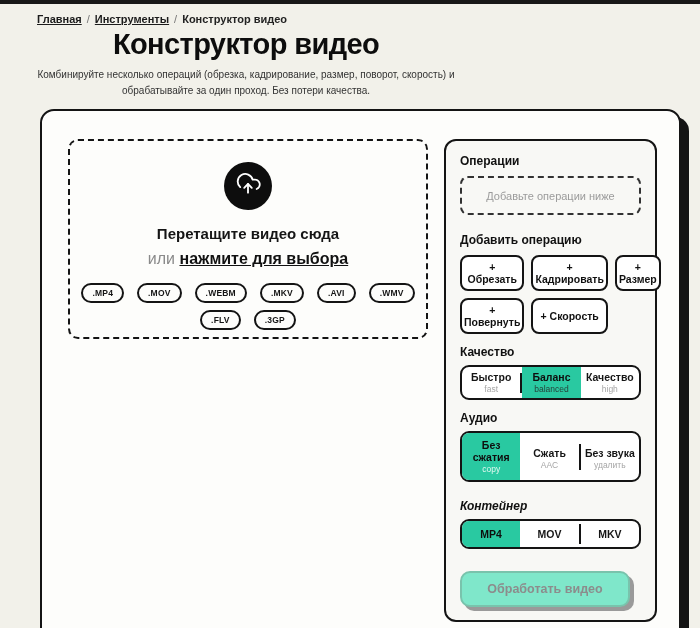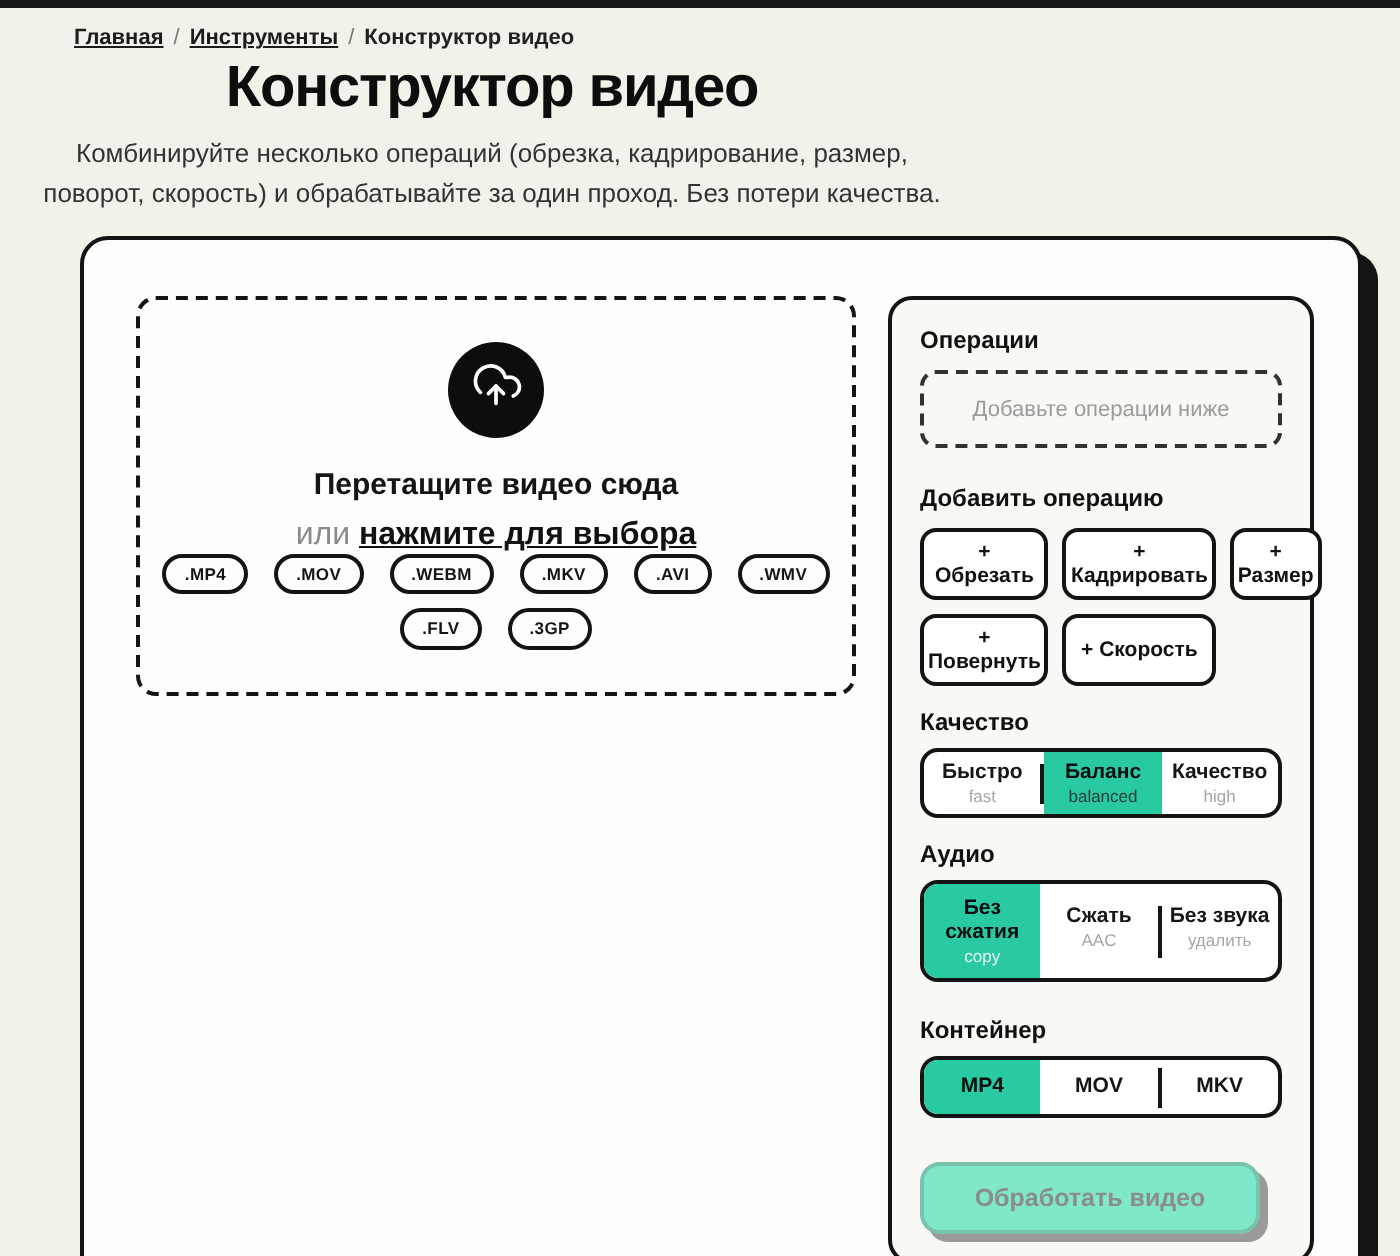--- a/index.html
+++ b/index.html
@@ -11,21 +11,21 @@
   }
   .topbar { height:4px; background:#181818; width:100%; }
 
   
   .breadcrumb { margin:9px 0 0 37px; font-size:11px; color:#444; }
   .breadcrumb a { color:#1c1c1c; font-weight:700; text-decoration:underline; cursor:pointer; }
   .breadcrumb .sep { color:#777; margin:0 5px; font-weight:400; }
   .breadcrumb .current { color:#222; font-weight:600; }
   .header-block { width:492px; text-align:center; }
   .page-title { font-size:29px; font-weight:700; letter-spacing:-0.6px; margin-top:3px; color:#0d0d0d; }
-  .page-subtitle { font-size:13px; line-height:1.55; color:#333; max-width:450px; margin:6px auto 0; }
+  .page-subtitle { font-size:10px; line-height:1.55; color:#333; max-width:450px; margin:6px auto 0; }
 
   
   .card {
     margin:11px 0 0 40px;
     width:641px;
     background:#fdfdfb;
     border:2px solid #141414;
     border-radius:14px;
     box-shadow:8px 8px 0 #141414;
     padding:28px 24px 60px 26px;
@@ -42,21 +42,21 @@
   }
   .upload-circle {
     width:48px; height:48px; border-radius:50%;
     background:#0d0d0d; margin-top:21px;
     display:flex; align-items:center; justify-content:center;
   }
   .dz-title { font-size:15px; font-weight:700; margin-top:15px; }
   .dz-sub { font-size:16px; margin-top:8px; }
   .dz-sub .muted { color:#8a8a8a; }
   .dz-sub .link { font-weight:700; text-decoration:underline; color:#111; cursor:pointer; }
-  .formats { width:336px; display:flex; flex-wrap:wrap; justify-content:center; gap:7px 13px; }
+  .formats { margin-top:15px; width:336px; display:flex; flex-wrap:wrap; justify-content:center; gap:7px 13px; }
   .pill {
     border:2px solid #141414; border-radius:999px;
     font-size:8.5px; font-weight:700; letter-spacing:.2px;
     padding:3px 9px; background:transparent; line-height:1.2;
   }
 
   
   .panel {
     width:213px; flex:none;
     border:2px solid #141414; border-radius:12px;
@@ -72,24 +72,24 @@
   }
   .ops-hint { margin-top:7px; font-size:9.5px; color:#8a8a8a; }
   .add-h { margin-top:18px; }
   .ops-grid { margin-top:8px; display:grid; grid-template-columns:1fr 1fr 1fr; gap:7px; }
   .op-btn {
     border:2px solid #141414; border-radius:8px; background:#fff;
     font-family:inherit; font-size:10.5px; font-weight:600; color:#111;
     padding:4px 2px; text-align:center; cursor:pointer;
   }
   .h-gap { margin-top:11px; }
-  .h-gap-lg { margin-top:17px; }
+  .h-gap-lg { margin-top:17px;font-style:italic; }
   .seg {
     margin-top:6px; display:flex; overflow:hidden;
-    border:2px solid #141414; border-radius:9px; background:#fff;
+    border:2px solid #141414; border-radius:9px; background:#fff;align-items:center;
   }
   .seg-item { flex:1; text-align:center; padding:4px 1px; cursor:pointer; }
   .seg-item .label { font-size:10.5px; font-weight:700; line-height:1.15; }
   .seg-item .sub { font-size:8.5px; color:#a6a6a6; margin-top:1px; }
   .seg-item.sel { background:#29c9a1; }
   .seg-item.sel .label { color:#0e0e0e; }
   .seg-item.sel .sub.sub-dark { color:#27413a; }
   .seg-item.sel .sub.sub-light { color:#e2f8f0; }
   .seg-div { width:2px; height:20px; background:#141414; align-self:center; flex:none; }
   .seg.audio .seg-item { padding:6px 1px; }

